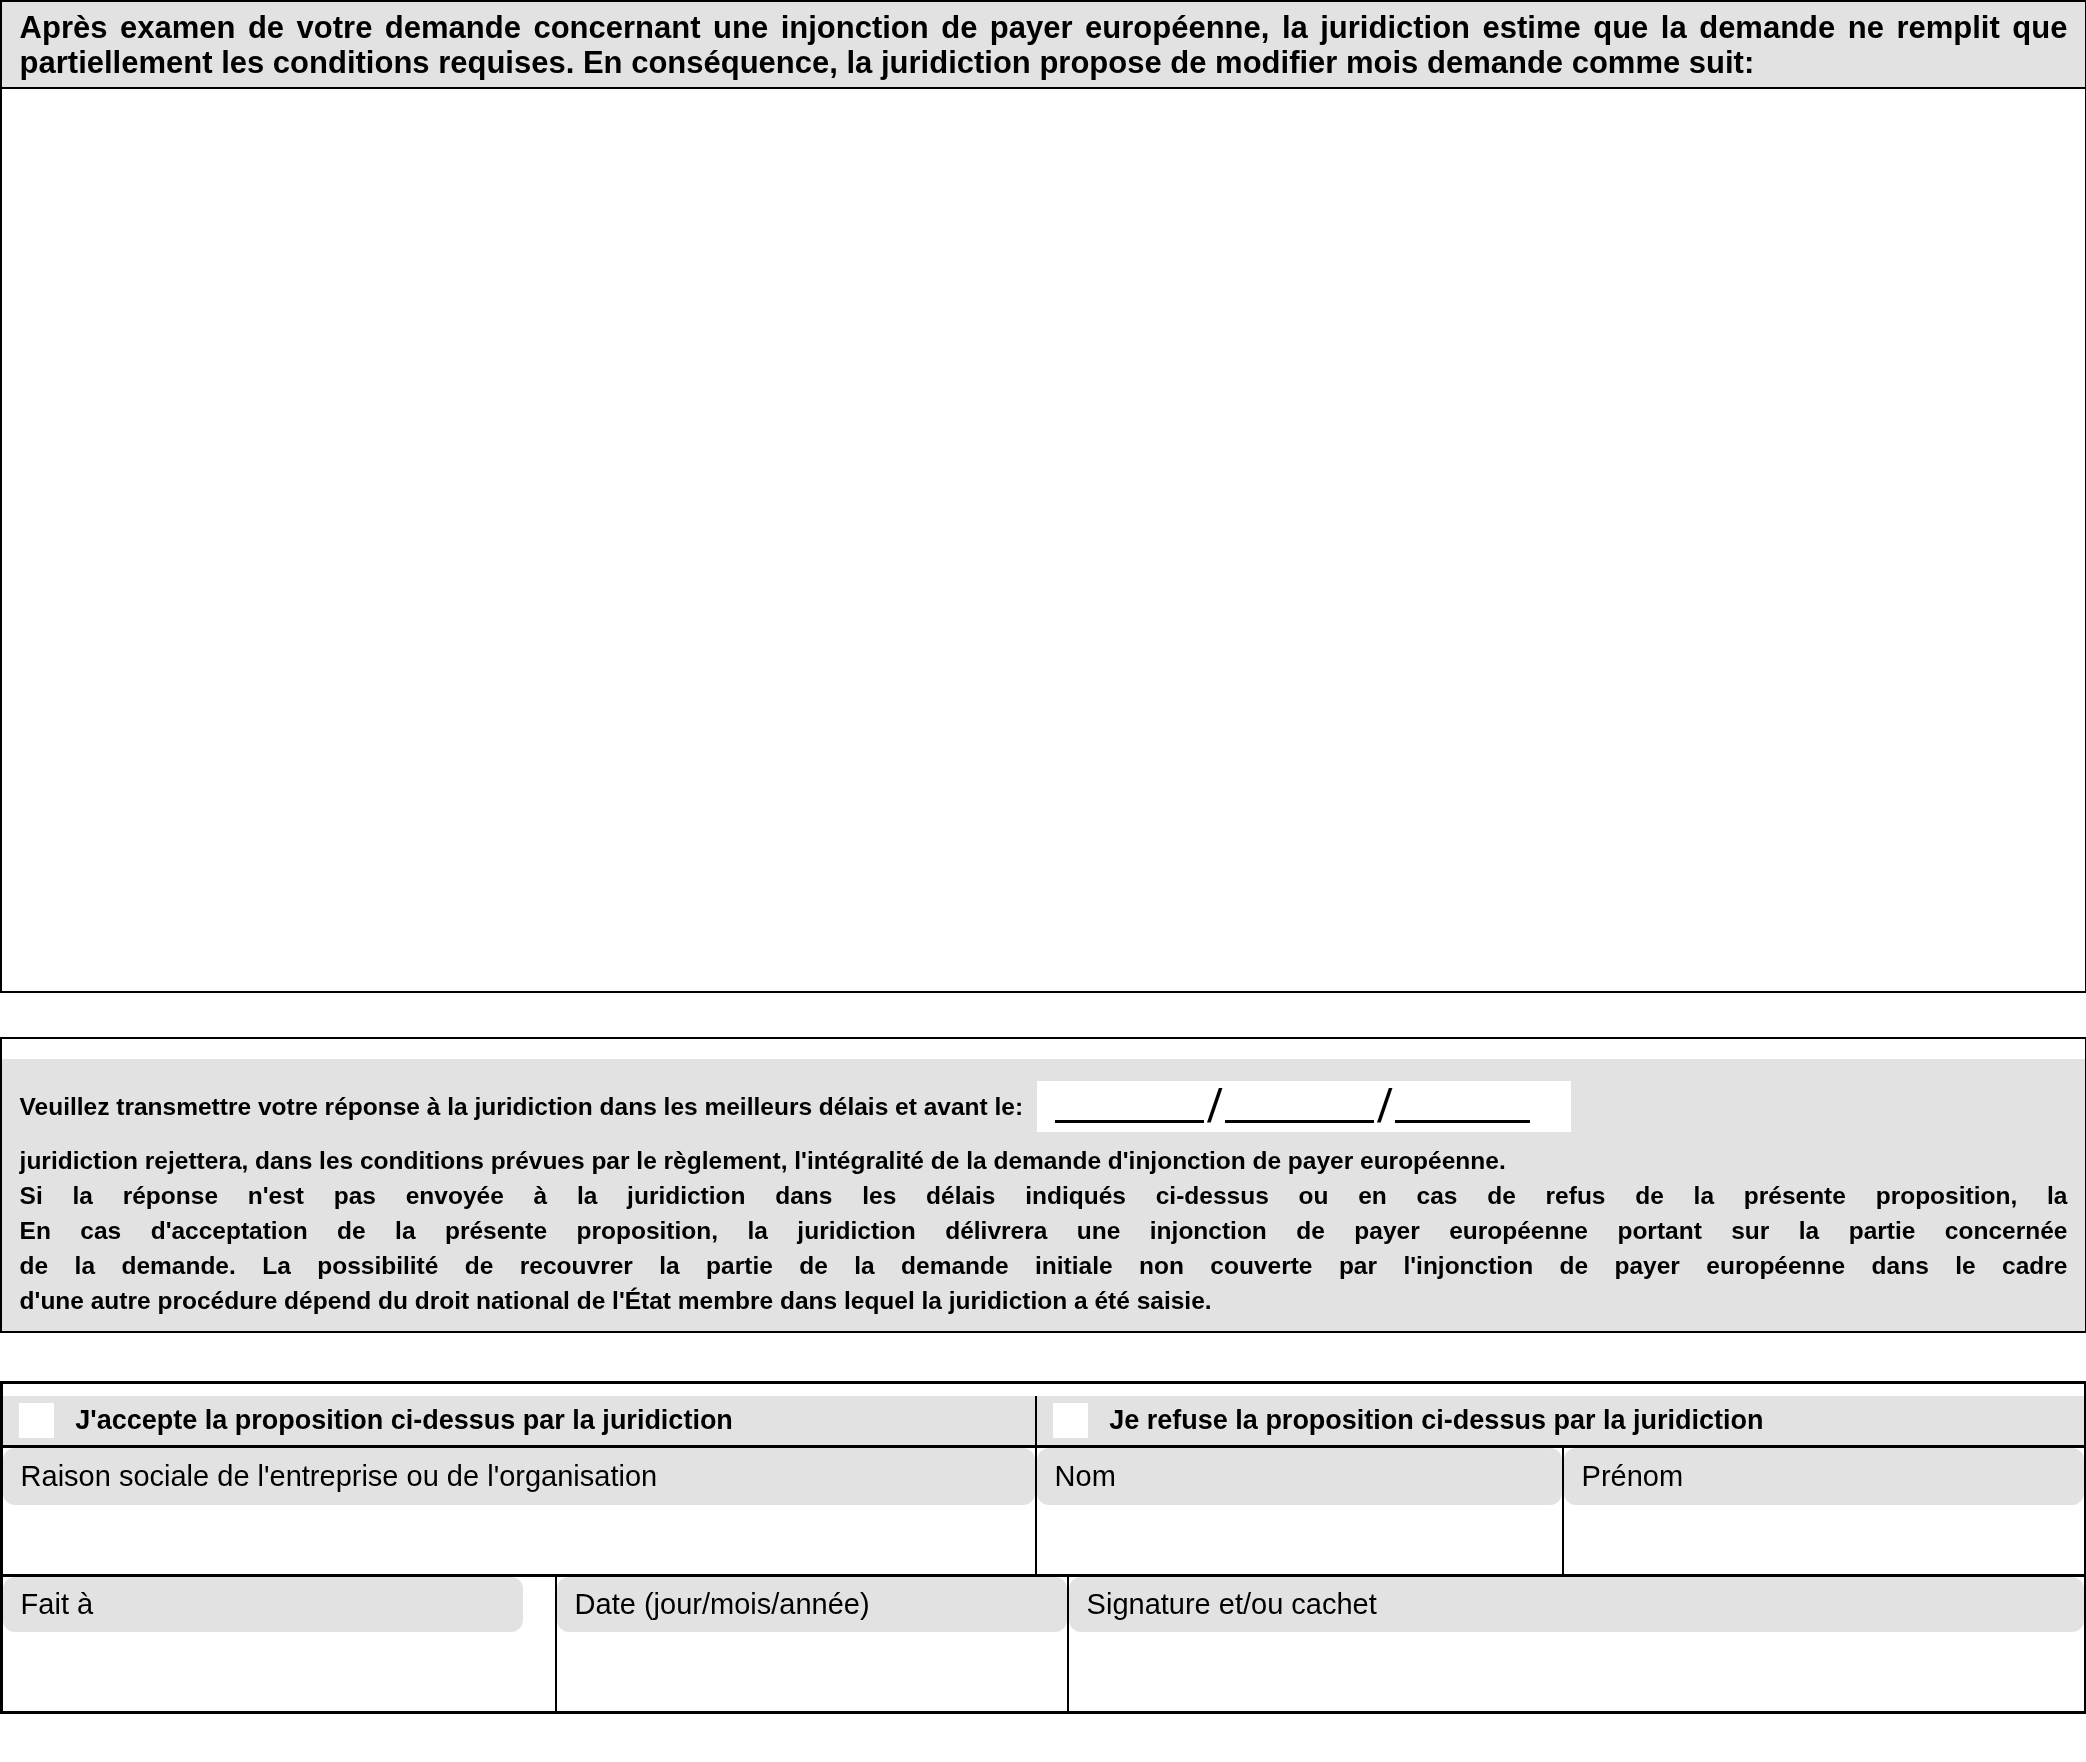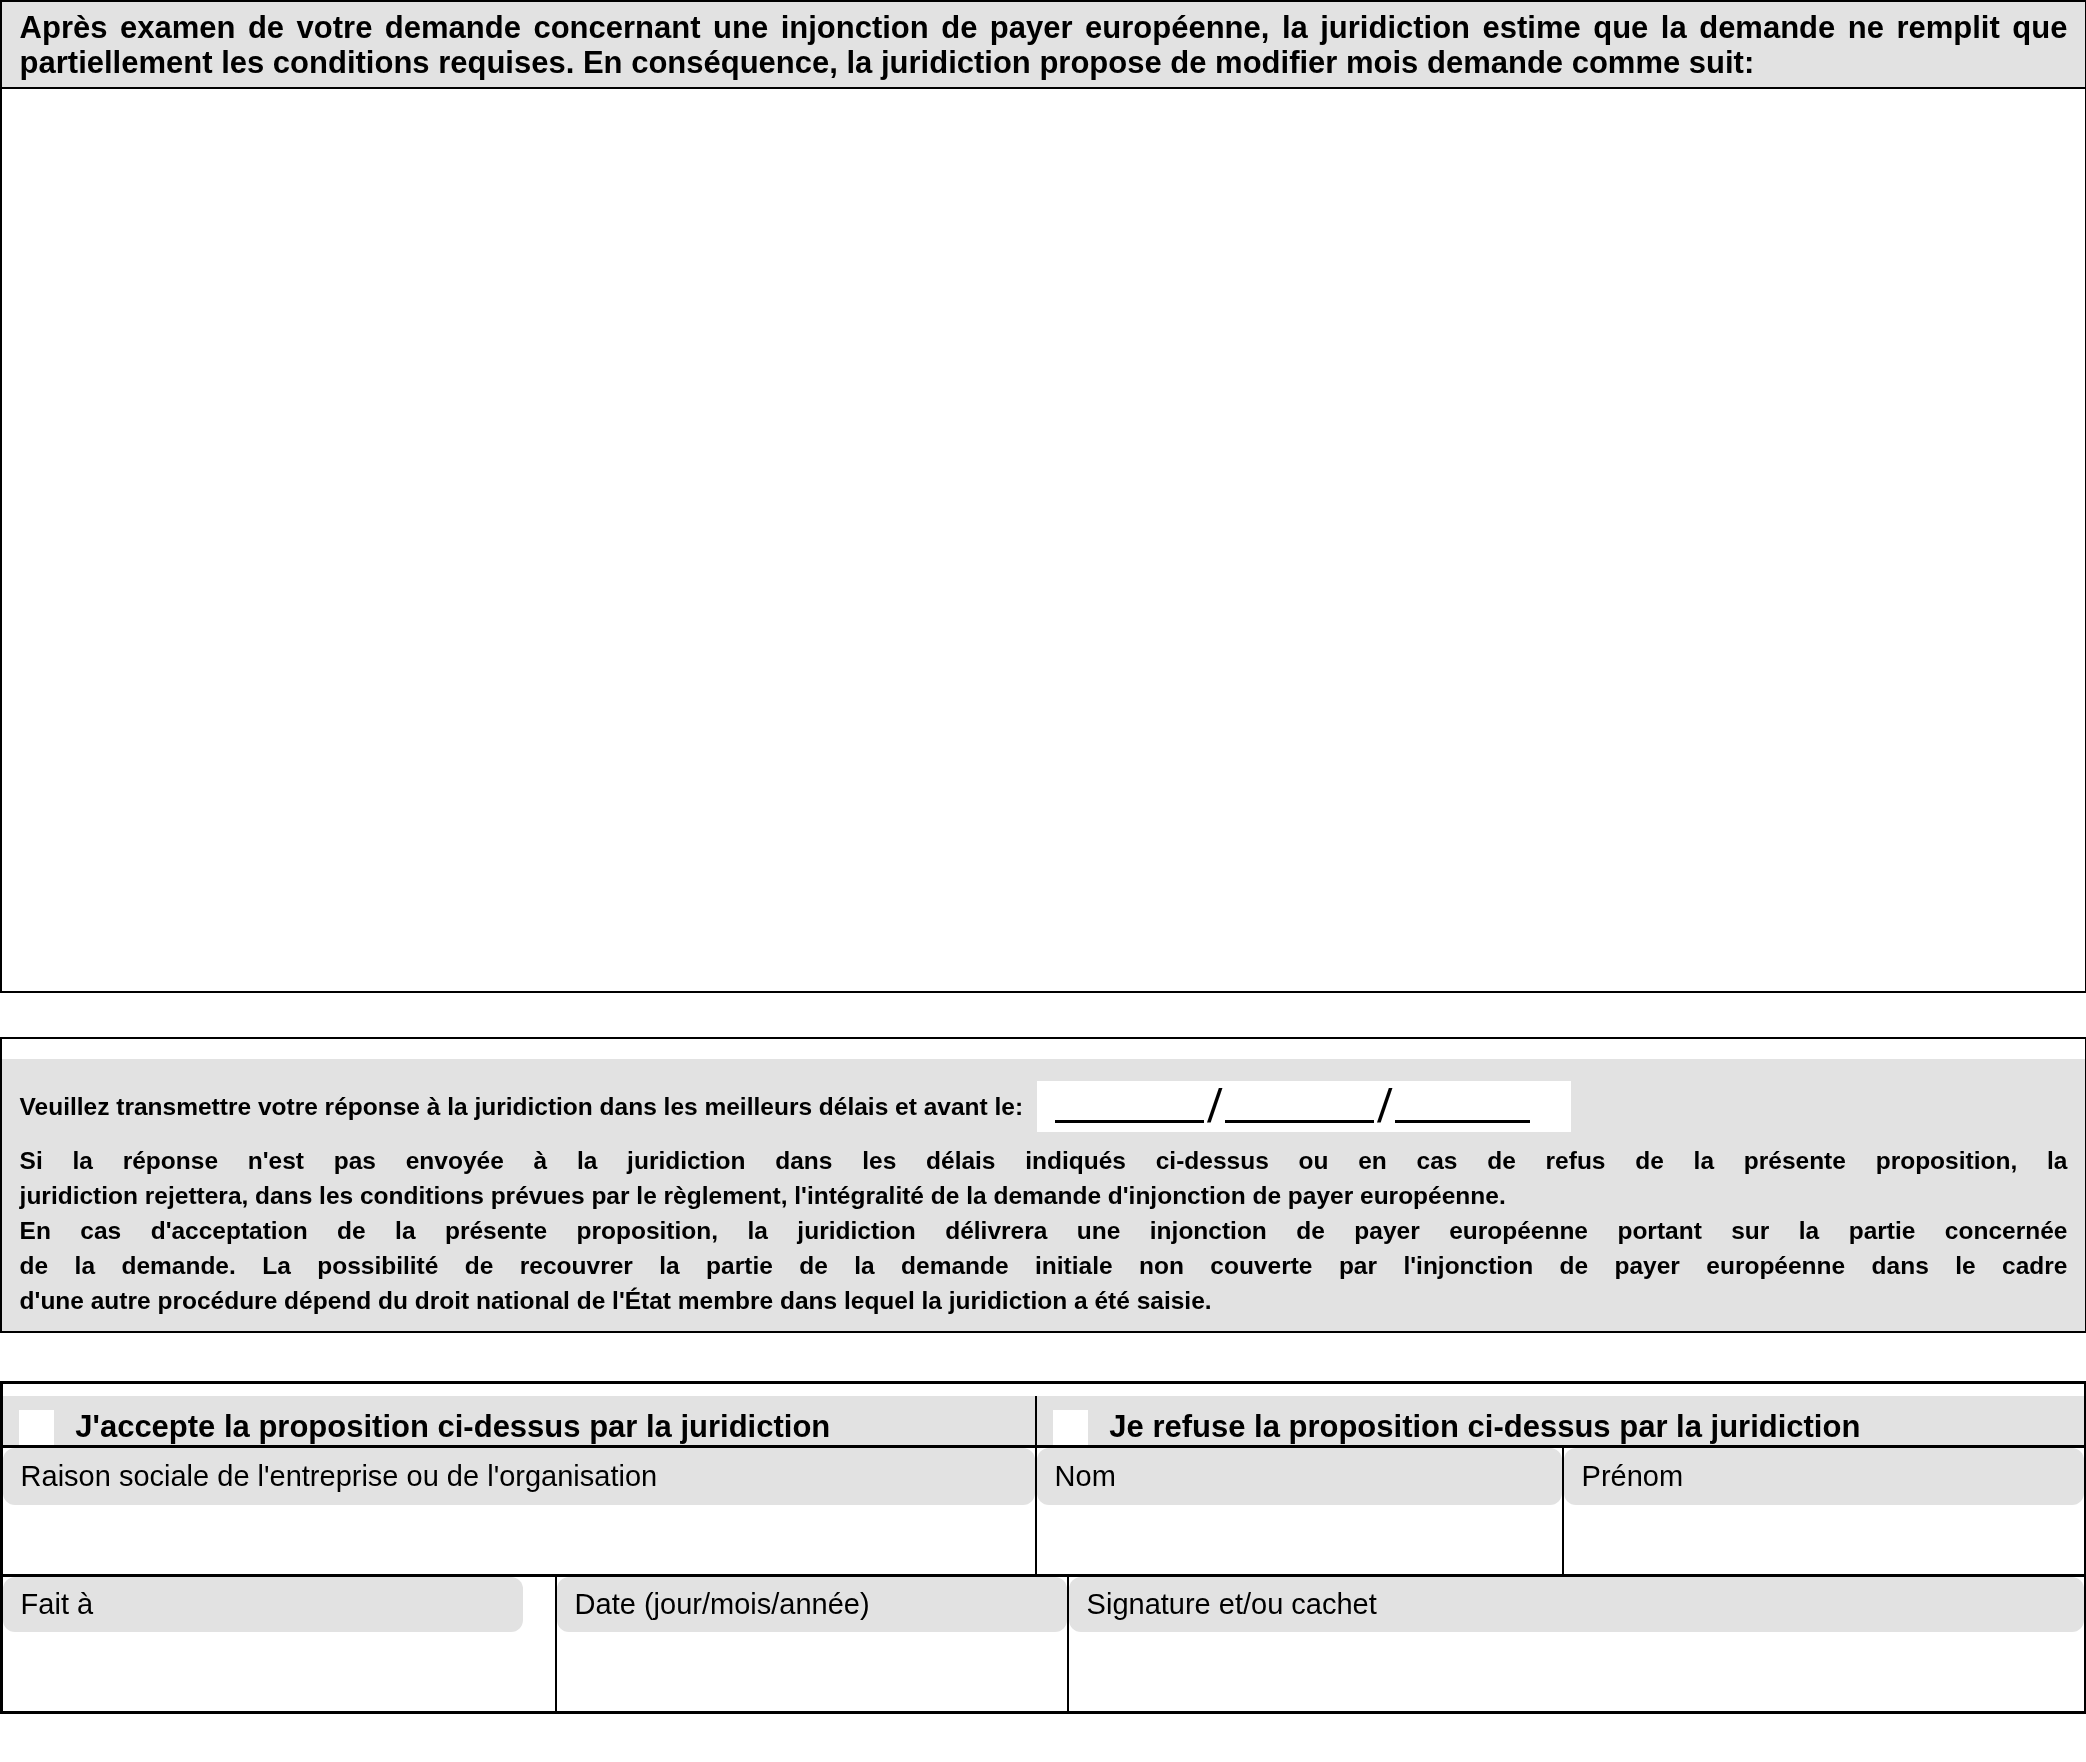--- a/index.html
+++ b/index.html
@@ -101,22 +101,22 @@
   }
   .trow{display:flex;width:100%;}
   .trow + .trow{border-top:3.4px solid var(--border);}
   .tcell{min-width:0;}
   .tcell + .tcell{border-left:2.9px solid var(--border);}
 
   .check-row{height:61px;}
   .check-cell{
     background:var(--shade);
     display:flex;
-    align-items:flex-end;
-    font-size:31px;
+    align-items:center;
+    font-size:27px;
     font-weight:bold;
     margin-top:12px;
   }
   .checkbox{
     flex:none;
     width:35px;
     height:35px;
     background:var(--bg);
     margin:0 21.6px 0 15.7px;
   }
@@ -162,22 +162,22 @@
       <span class="deadline-label">Veuillez transmettre votre réponse à la juridiction dans les meilleurs délais et avant le:</span>
       <span class="date-field">
         <span class="seg"></span>
         <span class="slash">/</span>
         <span class="seg"></span>
         <span class="slash">/</span>
         <span class="seg seg3"></span>
       </span>
     </div>
     <div class="para">
+      <span class="line">juridiction rejettera, dans les conditions prévues par le règlement, l'intégralité de la demande d'injonction de payer européenne.</span>
       <span class="line stretch">Si la réponse n'est pas envoyée à la juridiction dans les délais indiqués ci-dessus ou en cas de refus de la présente proposition, la</span>
-      <span class="line">juridiction rejettera, dans les conditions prévues par le règlement, l'intégralité de la demande d'injonction de payer européenne.</span>
       <span class="line stretch">En cas d'acceptation de la présente proposition, la juridiction délivrera une injonction de payer européenne portant sur la partie concernée</span>
       <span class="line stretch">de la demande. La possibilité de recouvrer la partie de la demande initiale non couverte par l'injonction de payer européenne dans le cadre</span>
       <span class="line">d'une autre procédure dépend du droit national de l'État membre dans lequel la juridiction a été saisie.</span>
     </div>
   </div>
 </section>
 
 <div class="gap2"></div>
 
 <section class="rtable">

